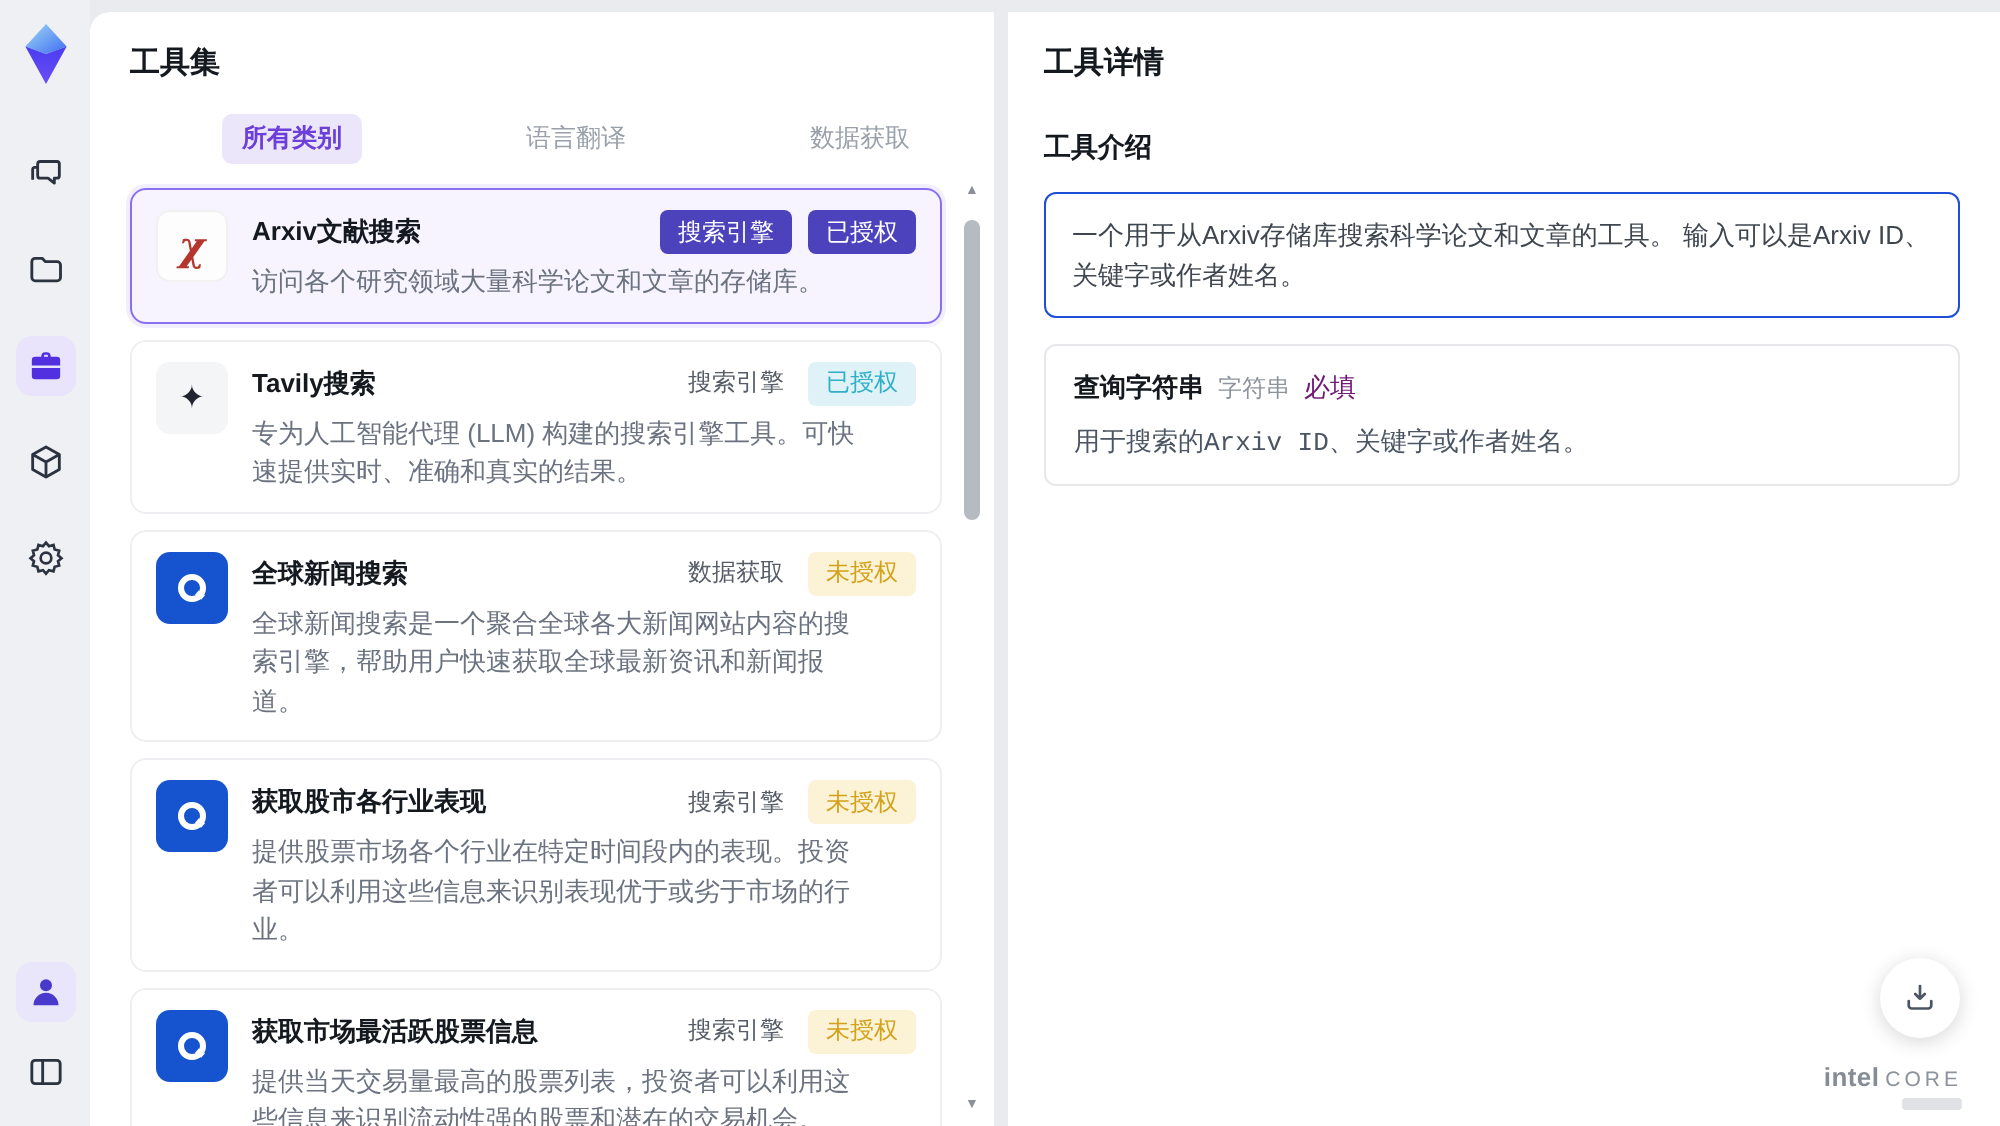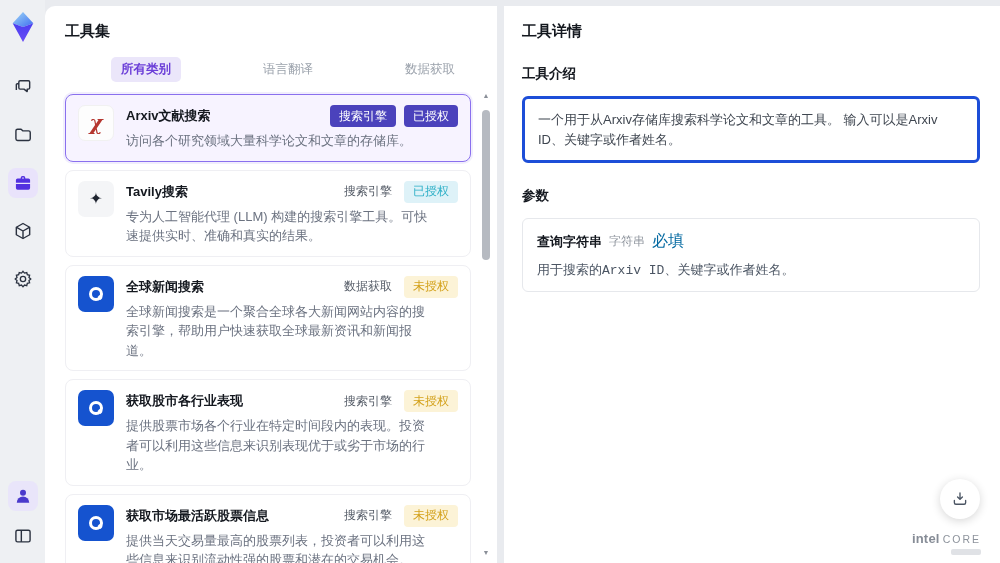--- a/index.html
+++ b/index.html
@@ -62,27 +62,27 @@
   
   .vscroll { position:absolute; top:86px; bottom:6px; right:6px; width:10px;
     display:flex; flex-direction:column; align-items:center; }
   .vscroll .arr { font-size:7px; color:#8a8f98; line-height:8px; }
   .vscroll .track { flex:1; width:8px; position:relative; }
   .vscroll .thumb { position:absolute; top:10px; left:0; width:8px; height:150px;
     background:#b6bac1; border-radius:4px; cursor:pointer; }
 
   
   .section-h { font-size:13.5px; font-weight:bold; color:#14181f; margin-top:24px; }
-  .info-box { margin-top:13px; border:3px solid #1d4ed8; border-radius:6px;
+  .info-box { margin-top:13px; border:1px solid #1d4ed8; border-radius:6px;
     padding:11px 13px; font-size:13px; color:#3f4650; line-height:1.5; }
   .param-box { margin-top:13px; border:1px solid #e6e8ec; border-radius:6px; padding:12px 14px; }
   .param-row { display:flex; align-items:center; gap:7px; }
   .param-name { font-size:13px; font-weight:bold; color:#14181f; }
   .param-type { font-size:12px; color:#8d939c; }
-  .param-required { font-size:16px; color:#0369a1; }
+  .param-required { font-size:13px; color:#701a75; }
   .param-desc { font-size:13px; color:#4b5563; margin-top:9px;font-family:Liberation Mono, monospace; }
 
   
   .fab { position:absolute; right:20px; bottom:44px; width:40px; height:40px; border-radius:50%;
     background:#fff; box-shadow:0 2px 10px rgba(0,0,0,.16); display:flex; align-items:center;
     justify-content:center; cursor:pointer; }
   .fab svg { width:18px; height:18px; }
   .brand { position:absolute; right:19px; bottom:6px; text-align:center; color:#868c96; }
   .brand-line { display:flex; align-items:baseline; gap:3px; justify-content:center; }
   .brand-intel { font-size:13px; font-weight:bold; letter-spacing:.2px; }
@@ -261,21 +261,20 @@
     </div>
 
     <div class="panel-gap"></div>
 
     <div class="detail-panel">
       <div class="panel-title">工具详情</div>
 
       <div class="section-h">工具介绍</div>
       <div class="info-box">一个用于从Arxiv存储库搜索科学论文和文章的工具。 输入可以是Arxiv ID、关键字或作者姓名。</div>
 
-      <div class="section-h">参数</div>
       <div class="param-box">
         <div class="param-row">
           <span class="param-name">查询字符串</span>
           <span class="param-type">字符串</span>
           <span class="param-required">必填</span>
         </div>
         <div class="param-desc">用于搜索的Arxiv ID、关键字或作者姓名。</div>
       </div>
 
       <div class="fab">

